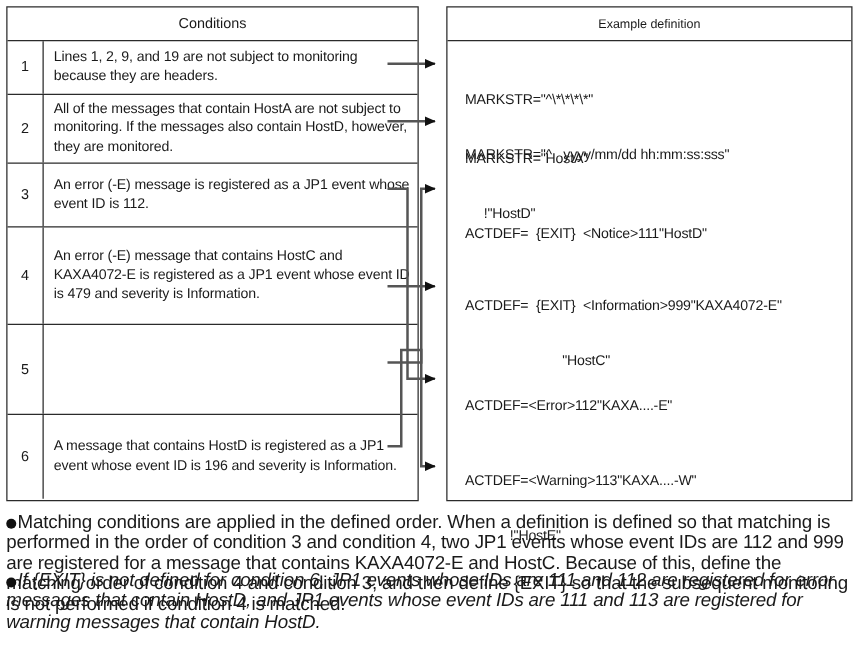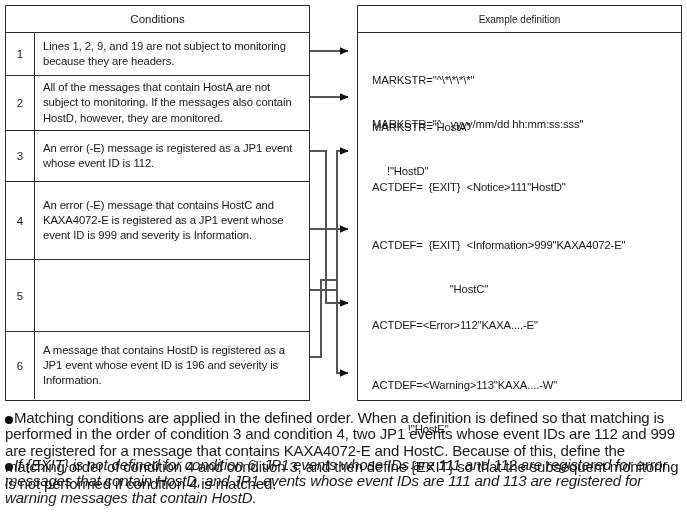--- a/index.html
+++ b/index.html
@@ -14,21 +14,21 @@
     font-family: "Liberation Sans", sans-serif;
     color: #1a1a1a;
     overflow: hidden;
   }
 
   
   #conditions-table {
     position: absolute;
     left: 5px;
     top: 5px;
-    width: 305px;
+    width: 330px;
     height: 396px;
     border: 1.5px solid #2b2b2b;
     box-sizing: border-box;
   }
   .cond-header {
     position: absolute;
     left: 0;
     top: 0;
     width: 100%;
     height: 27px;
@@ -153,21 +153,21 @@
     <div class="cond-text">All of the messages that contain HostA are not subject to monitoring. If the messages also contain HostD, however, they are monitored.</div>
   </div>
 
   <div class="cond-row" style="top:125px; height:51px;">
     <div class="cond-num">3</div>
     <div class="cond-text">An error (-E) message is registered as a JP1 event whose event ID is 112.</div>
   </div>
 
   <div class="cond-row" style="top:176px; height:78px;">
     <div class="cond-num">4</div>
-    <div class="cond-text">An error (-E) message that contains HostC and KAXA4072-E is registered as a JP1 event whose event ID is 999 and severity is Information.</div>
+    <div class="cond-text">An error (-E) message that contains HostC and KAXA4072-E is registered as a JP1 event whose event ID is 479 and severity is Information.</div>
   </div>
 
   <div class="cond-row" style="top:254px; height:72px;">
     <div class="cond-num">5</div>
   </div>
 
   <div class="cond-row last" style="top:326px; height:67px;">
     <div class="cond-num">6</div>
     <div class="cond-text">A message that contains HostD is registered as a JP1 event whose event ID is 196 and severity is Information.</div>
   </div>

